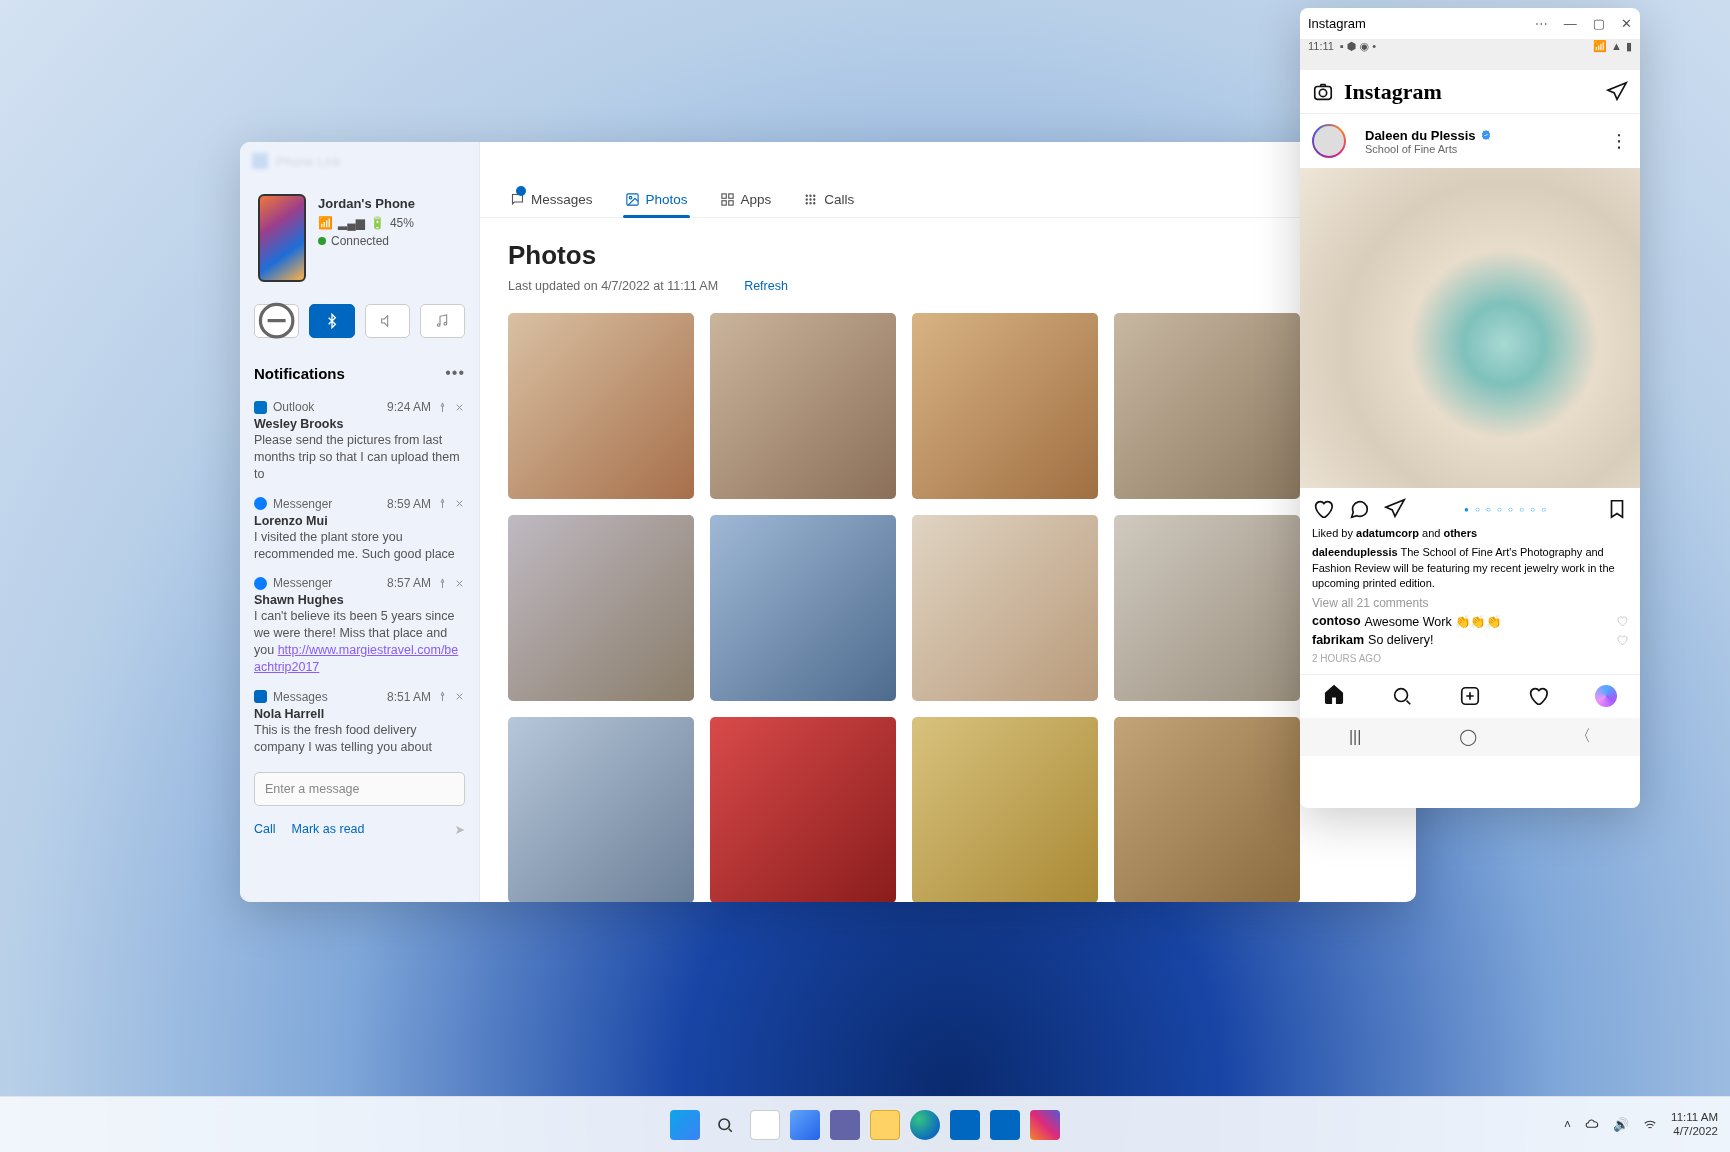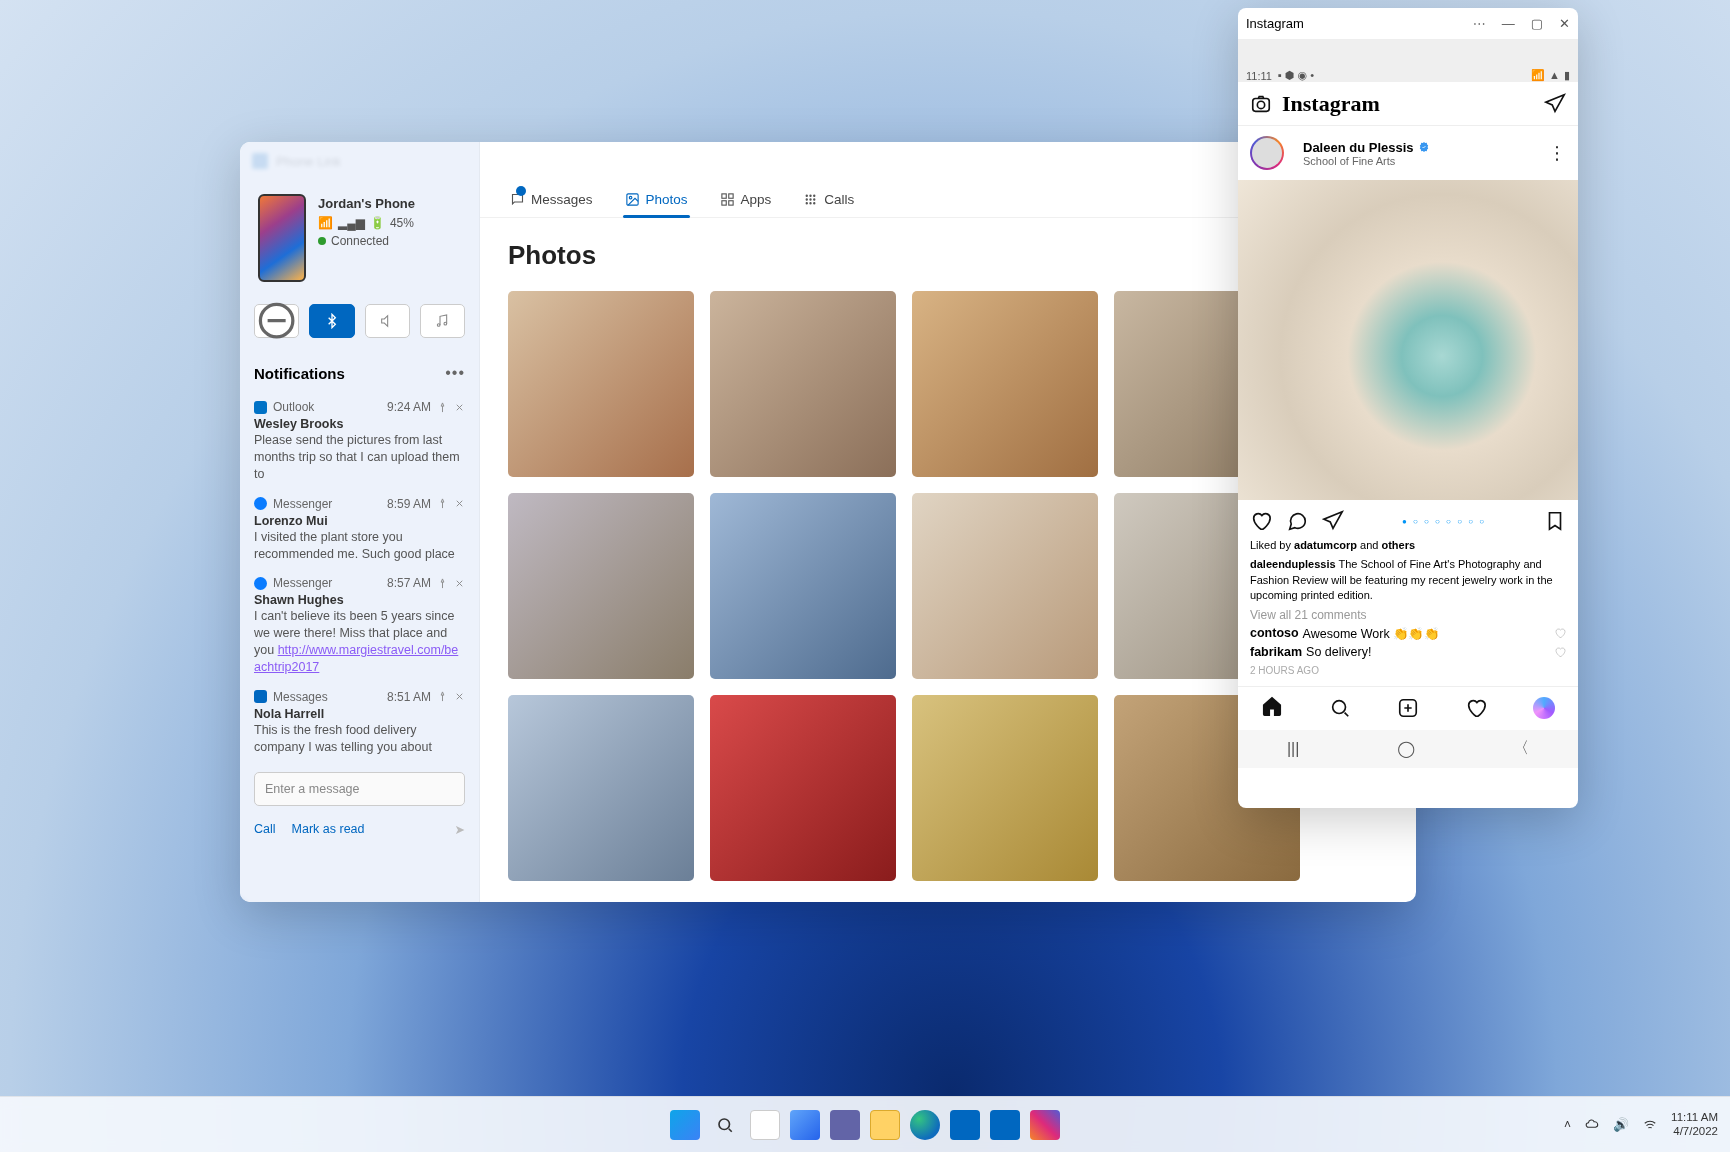--- a/index.html
+++ b/index.html
@@ -91,28 +91,28 @@
 .photo.p6{background:linear-gradient(135deg,#9fb8d6,#4e6b8e);} 
 .photo.p7{background:linear-gradient(135deg,#e0d4c3,#b89a7a);} 
 .photo.p8{background:linear-gradient(135deg,#cfc9bf,#9a8f7e);} 
 .photo.p9{background:linear-gradient(135deg,#b7c7da,#6b7f97);} 
 .photo.p10{background:linear-gradient(135deg,#d94a4a,#8a1c1c);} 
 .photo.p11{background:linear-gradient(135deg,#d8c27e,#a98935);} 
 .photo.p12{background:linear-gradient(135deg,#c3a378,#8a6a3f);}
 
 
 .ig-window {
-  position: absolute; left:1238px; top:8px; width:340px; height:800px;
+  position: absolute; left:1300px; top:8px; width:340px; height:800px;
   background:#fff; border-radius:8px; box-shadow:0 12px 48px rgba(0,0,0,.2);
   display:flex; flex-direction:column; overflow:hidden;
 }
 .ig-titlebar { display:flex; align-items:center; height:32px; padding:0 8px; font-size:13px; border-bottom:1px solid #eee; }
 .ig-titlebar .win-controls { margin-left:auto; display:flex; gap:16px; color:#555; }
 .ig-titlebar .win-controls span { cursor:pointer; font-size:13px; line-height:1; display:flex; align-items:center; }
-.ig-statusbar { height:42px; background:#efefef; display:flex; align-items:flex-end; padding:0 8px; font-size:11px; color:#555; }
+.ig-statusbar { height:30px; background:#efefef; display:flex; align-items:flex-start; padding:0 8px; font-size:11px; color:#555; }
 .ig-statusbar .right { margin-left:auto; display:flex; gap:4px; }
 .ig-header { height:44px; display:flex; align-items:center; padding:0 12px; border-bottom:1px solid #eee; }
 .ig-logo-text { font-family: cursive; font-size:22px; font-weight:600; }
 .ig-header svg { width:22px; height:22px; stroke:#111; stroke-width:1.8; fill:none; }
 .ig-poster { display:flex; align-items:center; gap:19px; padding:10px 12px; }
 .ig-avatar { width:34px; height:34px; border-radius:50%; background:conic-gradient(from 45deg,#f58529,#dd2a7b,#8134af,#515bd4,#f58529); padding:2px; }
 .ig-avatar-inner{ width:100%; height:100%; border-radius:50%; background:#ddd; }
 .ig-poster-name { font-size:13px; font-weight:600; display:flex; align-items:center; gap:4px; }
 .ig-verified { width:12px; height:12px; fill:#3897f0; }
 .ig-poster-sub { font-size:11px; color:#666; }
@@ -338,20 +338,24 @@
             <circle cx="6" cy="18" r="1" fill="#555"></circle>
             <circle cx="12" cy="18" r="1" fill="#555"></circle>
             <circle cx="18" cy="18" r="1" fill="#555"></circle>
           </svg>
         <span>Calls</span>
       </div>
     </div>
 
     <div class="photos-body">
       <h1>Photos</h1>
+      <div class="photos-sub">
+        <span>Last updated on 4/7/2022 at 11:11 AM</span>
+        <a>Refresh</a>
+      </div>
       <div class="photo-grid">
         <div class="photo p1"></div>
         <div class="photo p2"></div>
         <div class="photo p3"></div>
         <div class="photo p4"></div>
         <div class="photo p5"></div>
         <div class="photo p6"></div>
         <div class="photo p7"></div>
         <div class="photo p8"></div>
         <div class="photo p9"></div>

